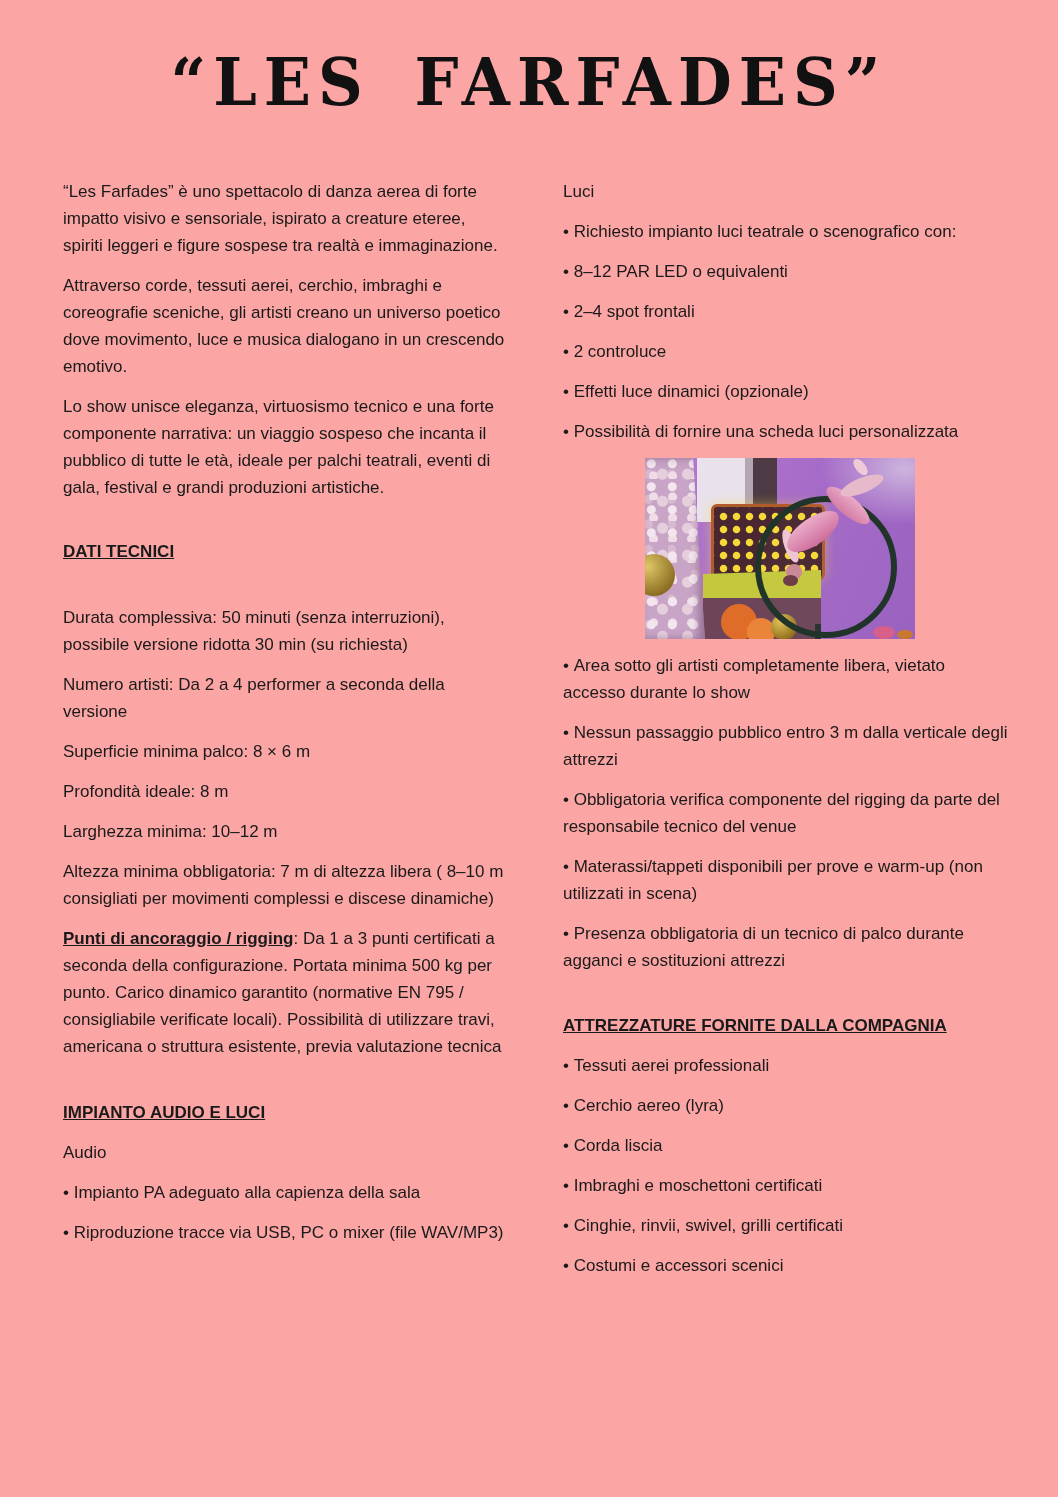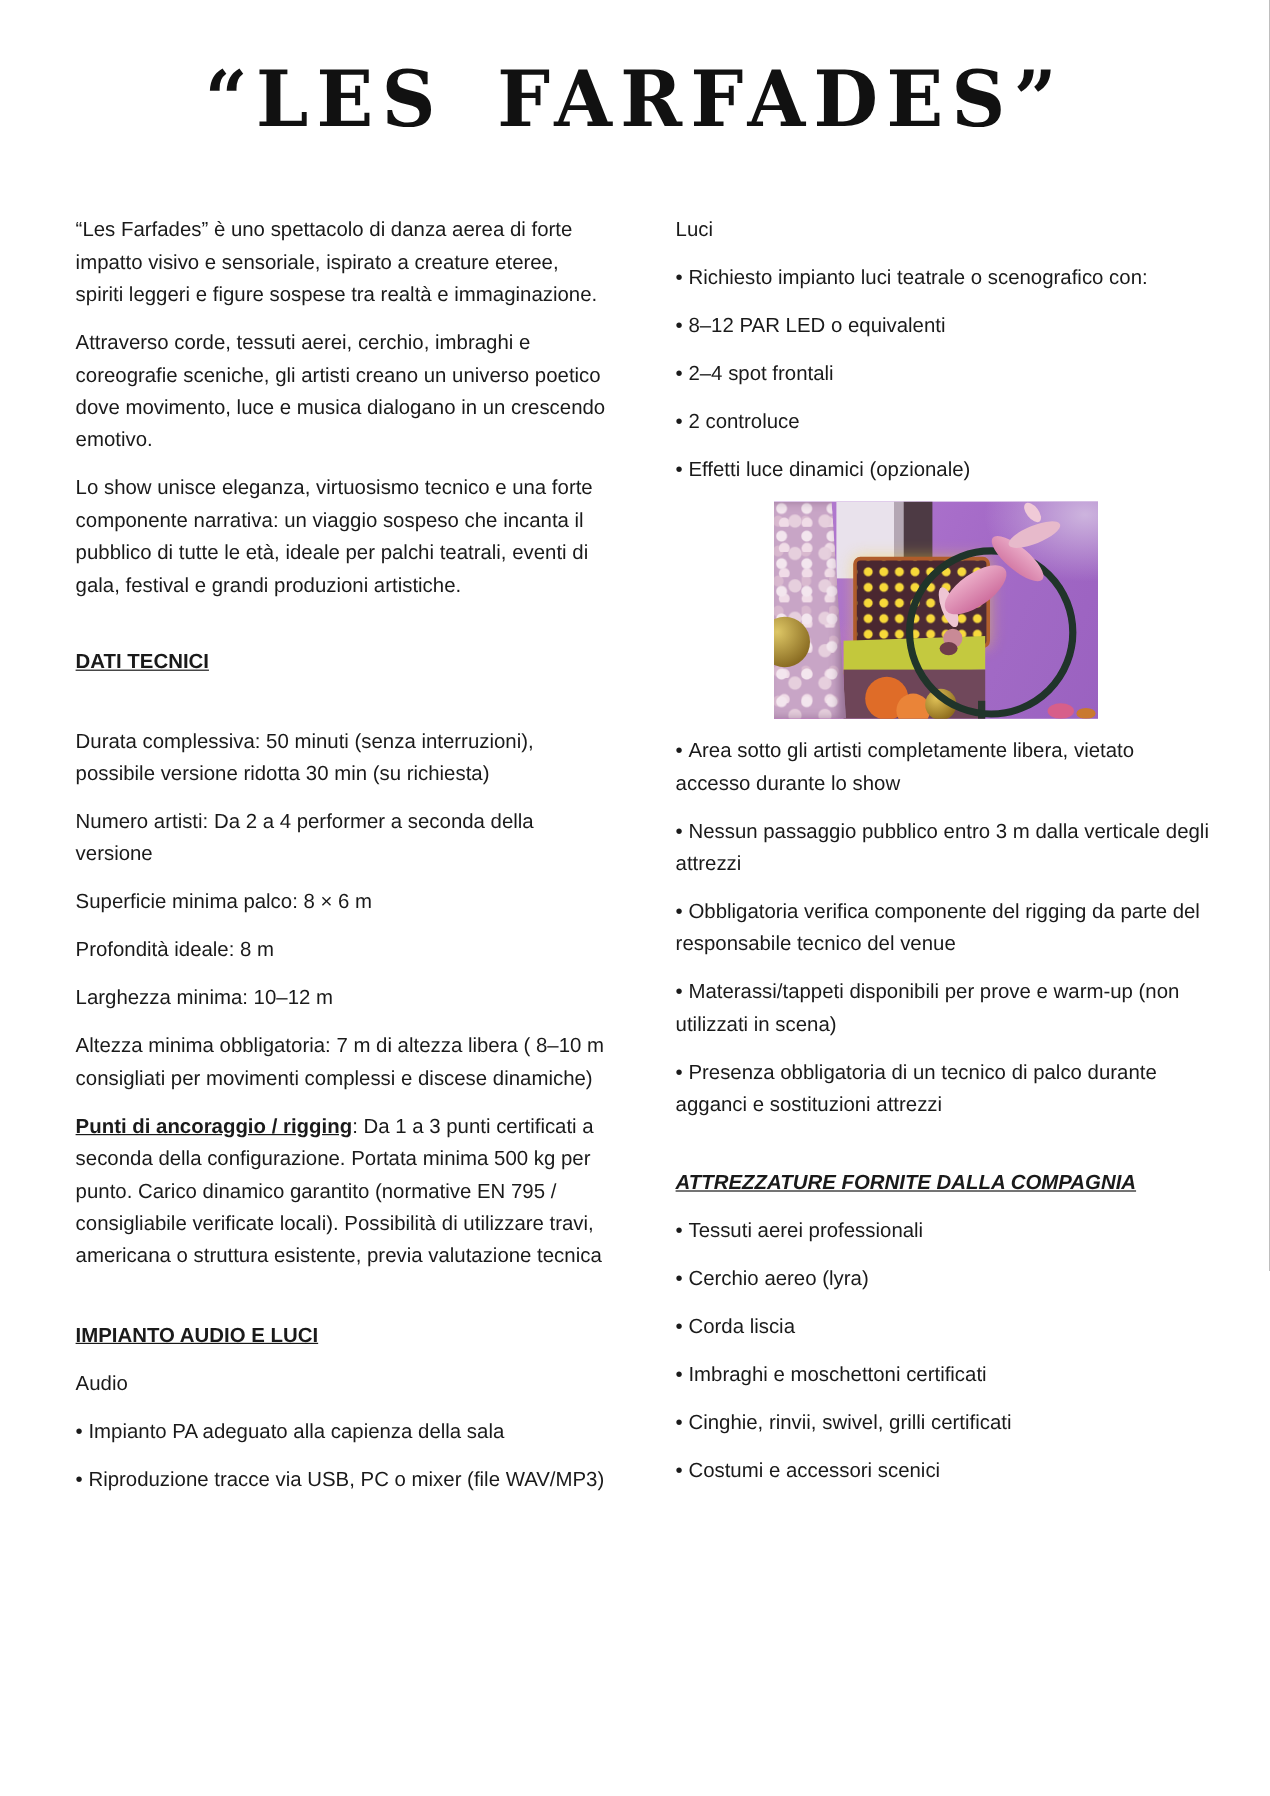--- a/index.html
+++ b/index.html
@@ -1,37 +1,37 @@
 <!DOCTYPE html>
 <html><head>
 <meta charset="utf-8">
 <style>
   html,body { margin:0; padding:0; background:#888; }
   .page {
     position:relative; width:1058px; height:1497px; margin:0 auto;
-    background:#ffffff; overflow:hidden;
+    background:#fca5a5; overflow:hidden;
     font-family:"Liberation Sans", sans-serif; color:#1a1a1a;
   }
   .doc-title {
     position:absolute; top:46px; left:0; width:100%; margin:0;
     text-align:center;
     font-family:"DejaVu Serif", serif; font-weight:700;
     font-size:62px; letter-spacing:7px; word-spacing:16px;
     color:#111; transform:scaleY(1.04); white-space:nowrap;
   }
   .col { position:absolute; top:178px; width:445px; font-size:17px; line-height:27px; }
   .col-left  { left:63px; }
   .col-right { left:563px; }
   .col p { margin:0 0 13px 0; }
   .heading { font-weight:700; text-decoration:underline; }
   .u  { }
   .bu { font-weight:700; text-decoration:underline; }
   .b::before { content:"\2022\00a0"; }
   .mt-dati   { margin-top:37px !important; margin-bottom:39px !important; }
-  .mt-sec    { margin-top:38px !important;font-style:italic; }
+  .mt-sec    { margin-top:38px !important; }
   .mt-audio  { margin-top:39px !important; }
   .mt-sicur  { margin-top:56px !important; }
 
   
   .photo {
     position:relative; width:270px; height:181px;
     margin:8px 0 13px 82px; overflow:hidden;
     background:
       radial-gradient(ellipse 120px 80px at 96% 6%, #cdb4de 0%, rgba(205,180,222,0) 70%),
       radial-gradient(ellipse 160px 120px at 10% 95%, #c977bd 0%, rgba(201,119,189,0) 65%),
@@ -115,20 +115,21 @@
     <p class="b">Riproduzione tracce via USB, PC o mixer (file WAV/MP3)</p>
   </div>
 
   <div class="col col-right">
     <p>Luci</p>
     <p class="b">Richiesto impianto luci teatrale o scenografico con:</p>
     <p class="b">8–12 PAR LED o equivalenti</p>
     <p class="b">2–4 spot frontali</p>
     <p class="b">2 controluce</p>
     <p class="b">Effetti luce dinamici (opzionale)</p>
+    <p class="b">Possibilità di fornire una scheda luci personalizzata</p>
 
     <div class="photo" title="Aerial performer in a lyra hoop, purple stage lighting, marquee bulb sign, stone pillar and balloons">
       <div class="ph-panel"></div>
       <div class="ph-beamlt"></div>
       <div class="ph-beam"></div>
       <div class="ph-marquee"></div>
       <div class="ph-strip"></div>
       <div class="ph-door"></div>
       <div class="ph-balloon1"></div>
       <div class="ph-balloon2"></div>

